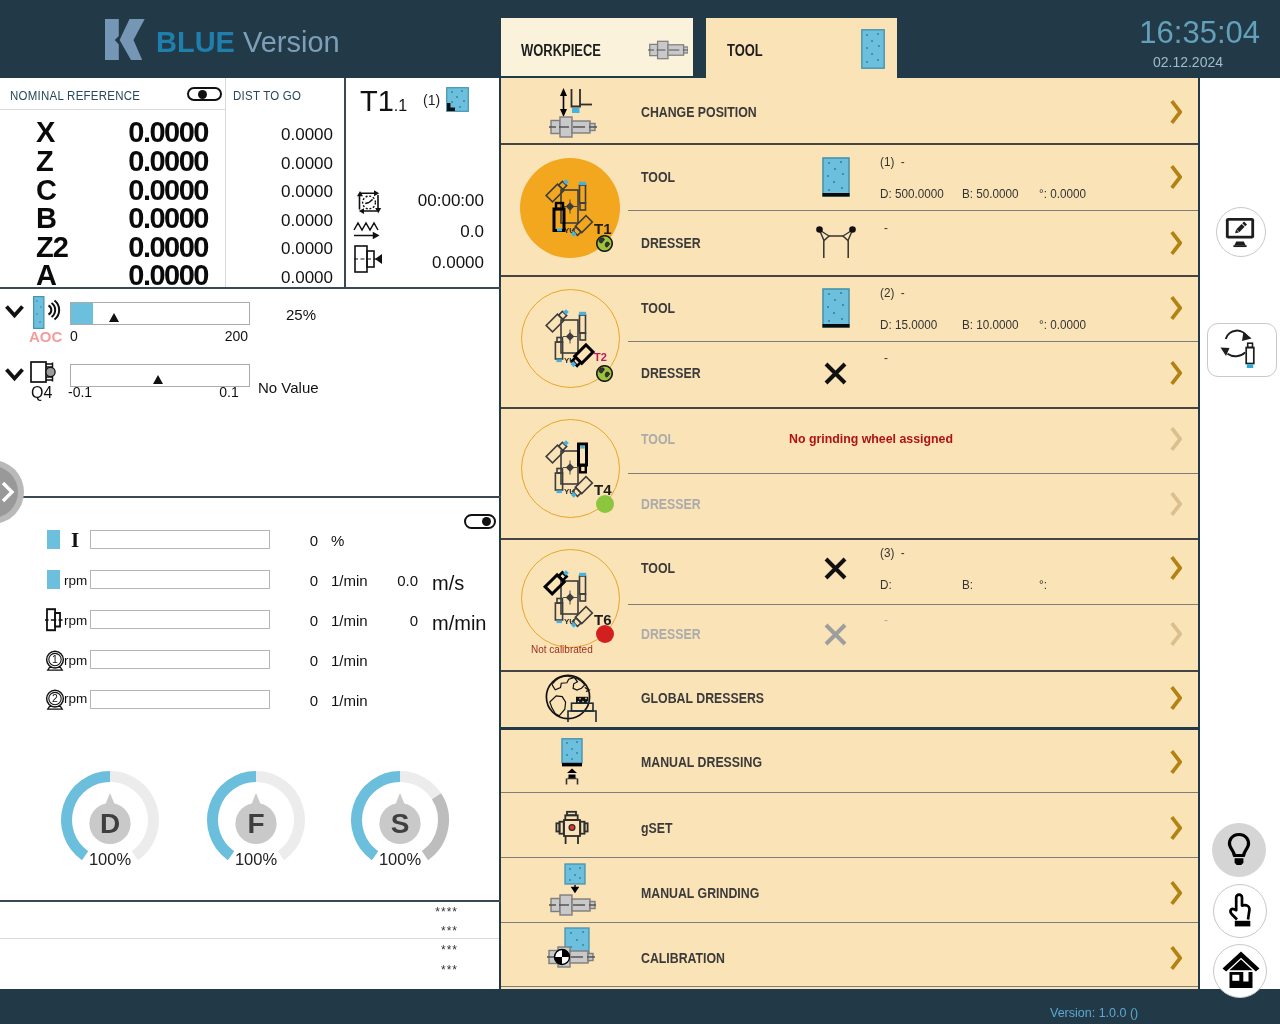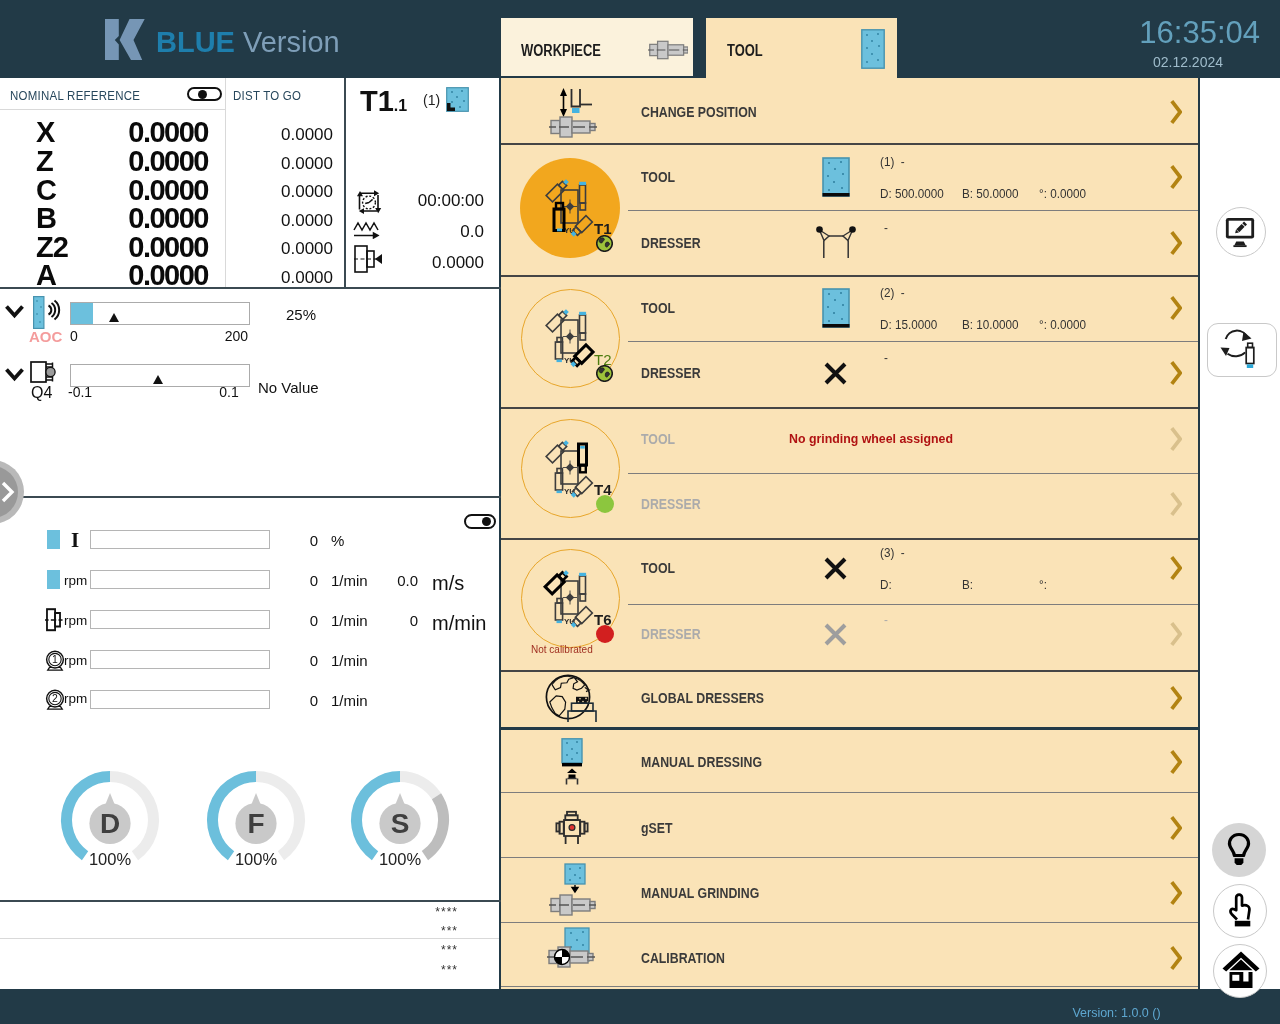--- a/index.html
+++ b/index.html
@@ -182,21 +182,21 @@
 <div class="abs axl" style="top:202px">B</div>
 <div class="abs axv" style="top:202px">0.0000</div>
 <div class="abs axd" style="top:211px">0.0000</div>
 <div class="abs axl" style="top:231px">Z2</div>
 <div class="abs axv" style="top:231px">0.0000</div>
 <div class="abs axd" style="top:239px">0.0000</div>
 <div class="abs axl" style="top:259px">A</div>
 <div class="abs axv" style="top:259px">0.0000</div>
 <div class="abs axd" style="top:268px">0.0000</div>
 
-<div class="abs" style="left:360px;top:85px;font-size:29px;font-weight:bold;color:#111">T1<span style="font-size:16px">.1</span></div>
+<div class="abs" style="left:360px;top:85px;font-size:29px;font-weight:normal;color:#111">T1<span style="font-size:16px">.1</span></div>
 <div class="abs" style="left:423px;top:92px;font-size:14px;color:#222">(1)</div>
 <svg class="abs" style="left:446px;top:87px" width="23" height="25" viewBox="0 0 23 25">
   <rect x="0.7" y="0.7" width="21.6" height="23.6" fill="#6CC0DD" stroke="#4793AF" stroke-width="1.2"></rect>
   <g fill="#2e7f9e">
       <circle cx="6" cy="5" r="0.9"></circle>
       <circle cx="16" cy="4" r="0.9"></circle>
       <circle cx="11" cy="10" r="0.9"></circle>
       <circle cx="18" cy="14" r="0.9"></circle>
       <circle cx="6" cy="15" r="0.9"></circle>
       <circle cx="14" cy="20" r="0.9"></circle>
@@ -432,21 +432,21 @@
   </svg>
 
 <div class="abs" style="left:521px;top:289px;width:97px;height:97px;border-radius:50%;border:1.6px solid #E8A62A"></div>
 <svg class="abs" style="left:535px;top:304px" width="70" height="70" viewBox="0 0 70 70">
     <use href="#tbase"></use>
     <use href="#sp-tl"></use>
     <use href="#sp-tr"></use>
     <use href="#sp-bl"></use>
     <use href="#sp-br-b"></use>
   </svg>
-<div class="abs" style="left:594px;top:351px;font-size:15px;font-weight:normal;color:#4d7c0f">T2</div>
+<div class="abs" style="left:594px;top:351px;font-size:11px;font-weight:bold;color:#be185d">T2</div>
 <svg class="abs" style="left:596px;top:365px" width="17" height="17" viewBox="0 0 16 16">
     <use href="#globe2"></use>
   </svg>
 <div class="abs rowlabel" style="left:641px;top:300px">TOOL</div>
 <svg class="abs" style="left:822px;top:288px" width="28" height="40" viewBox="0 0 28 40">
     <use href="#wheel"></use>
   </svg>
 <div class="abs small" style="left:880px;top:285px">(2)&nbsp;&nbsp;-</div>
 <div class="abs small" style="left:880px;top:317px">D: 15.0000</div>
 <div class="abs small" style="left:962px;top:317px">B: 10.0000</div>
@@ -664,13 +664,13 @@
 </svg>
 <div class="abs" style="left:1213px;top:944px;width:52px;height:52px;border-radius:50%;border:1px solid #c9c9c9;background:#fff"></div>
 <svg class="abs" style="left:1221px;top:948px" width="40" height="42" viewBox="0 0 40 42">
   <polygon points="20,3.5 38.5,20.5 34.8,23.5 20,9.8 5.2,23.5 1.5,20.5" fill="#000"></polygon>
   <polygon points="20,11.5 31.5,22.3 8.5,22.3" fill="#000"></polygon>
   <rect x="8.5" y="24" width="23" height="16" fill="#000"></rect>
   <rect x="11.3" y="26.8" width="7" height="6" fill="#fff"></rect>
   <rect x="22.3" y="24" width="5.2" height="9.5" fill="#fff"></rect>
 </svg>
 
-<div class="abs" style="left:1050px;top:1006px;width:133px;text-align:center;font-size:12.5px;color:#5EA7D0">Version: 1.0.0 ()</div>
+<div class="abs" style="left:1050px;top:1006px;width:133px;text-align:left;font-size:12.5px;color:#5EA7D0">Version: 1.0.0 ()</div>
 
 </body></html>

